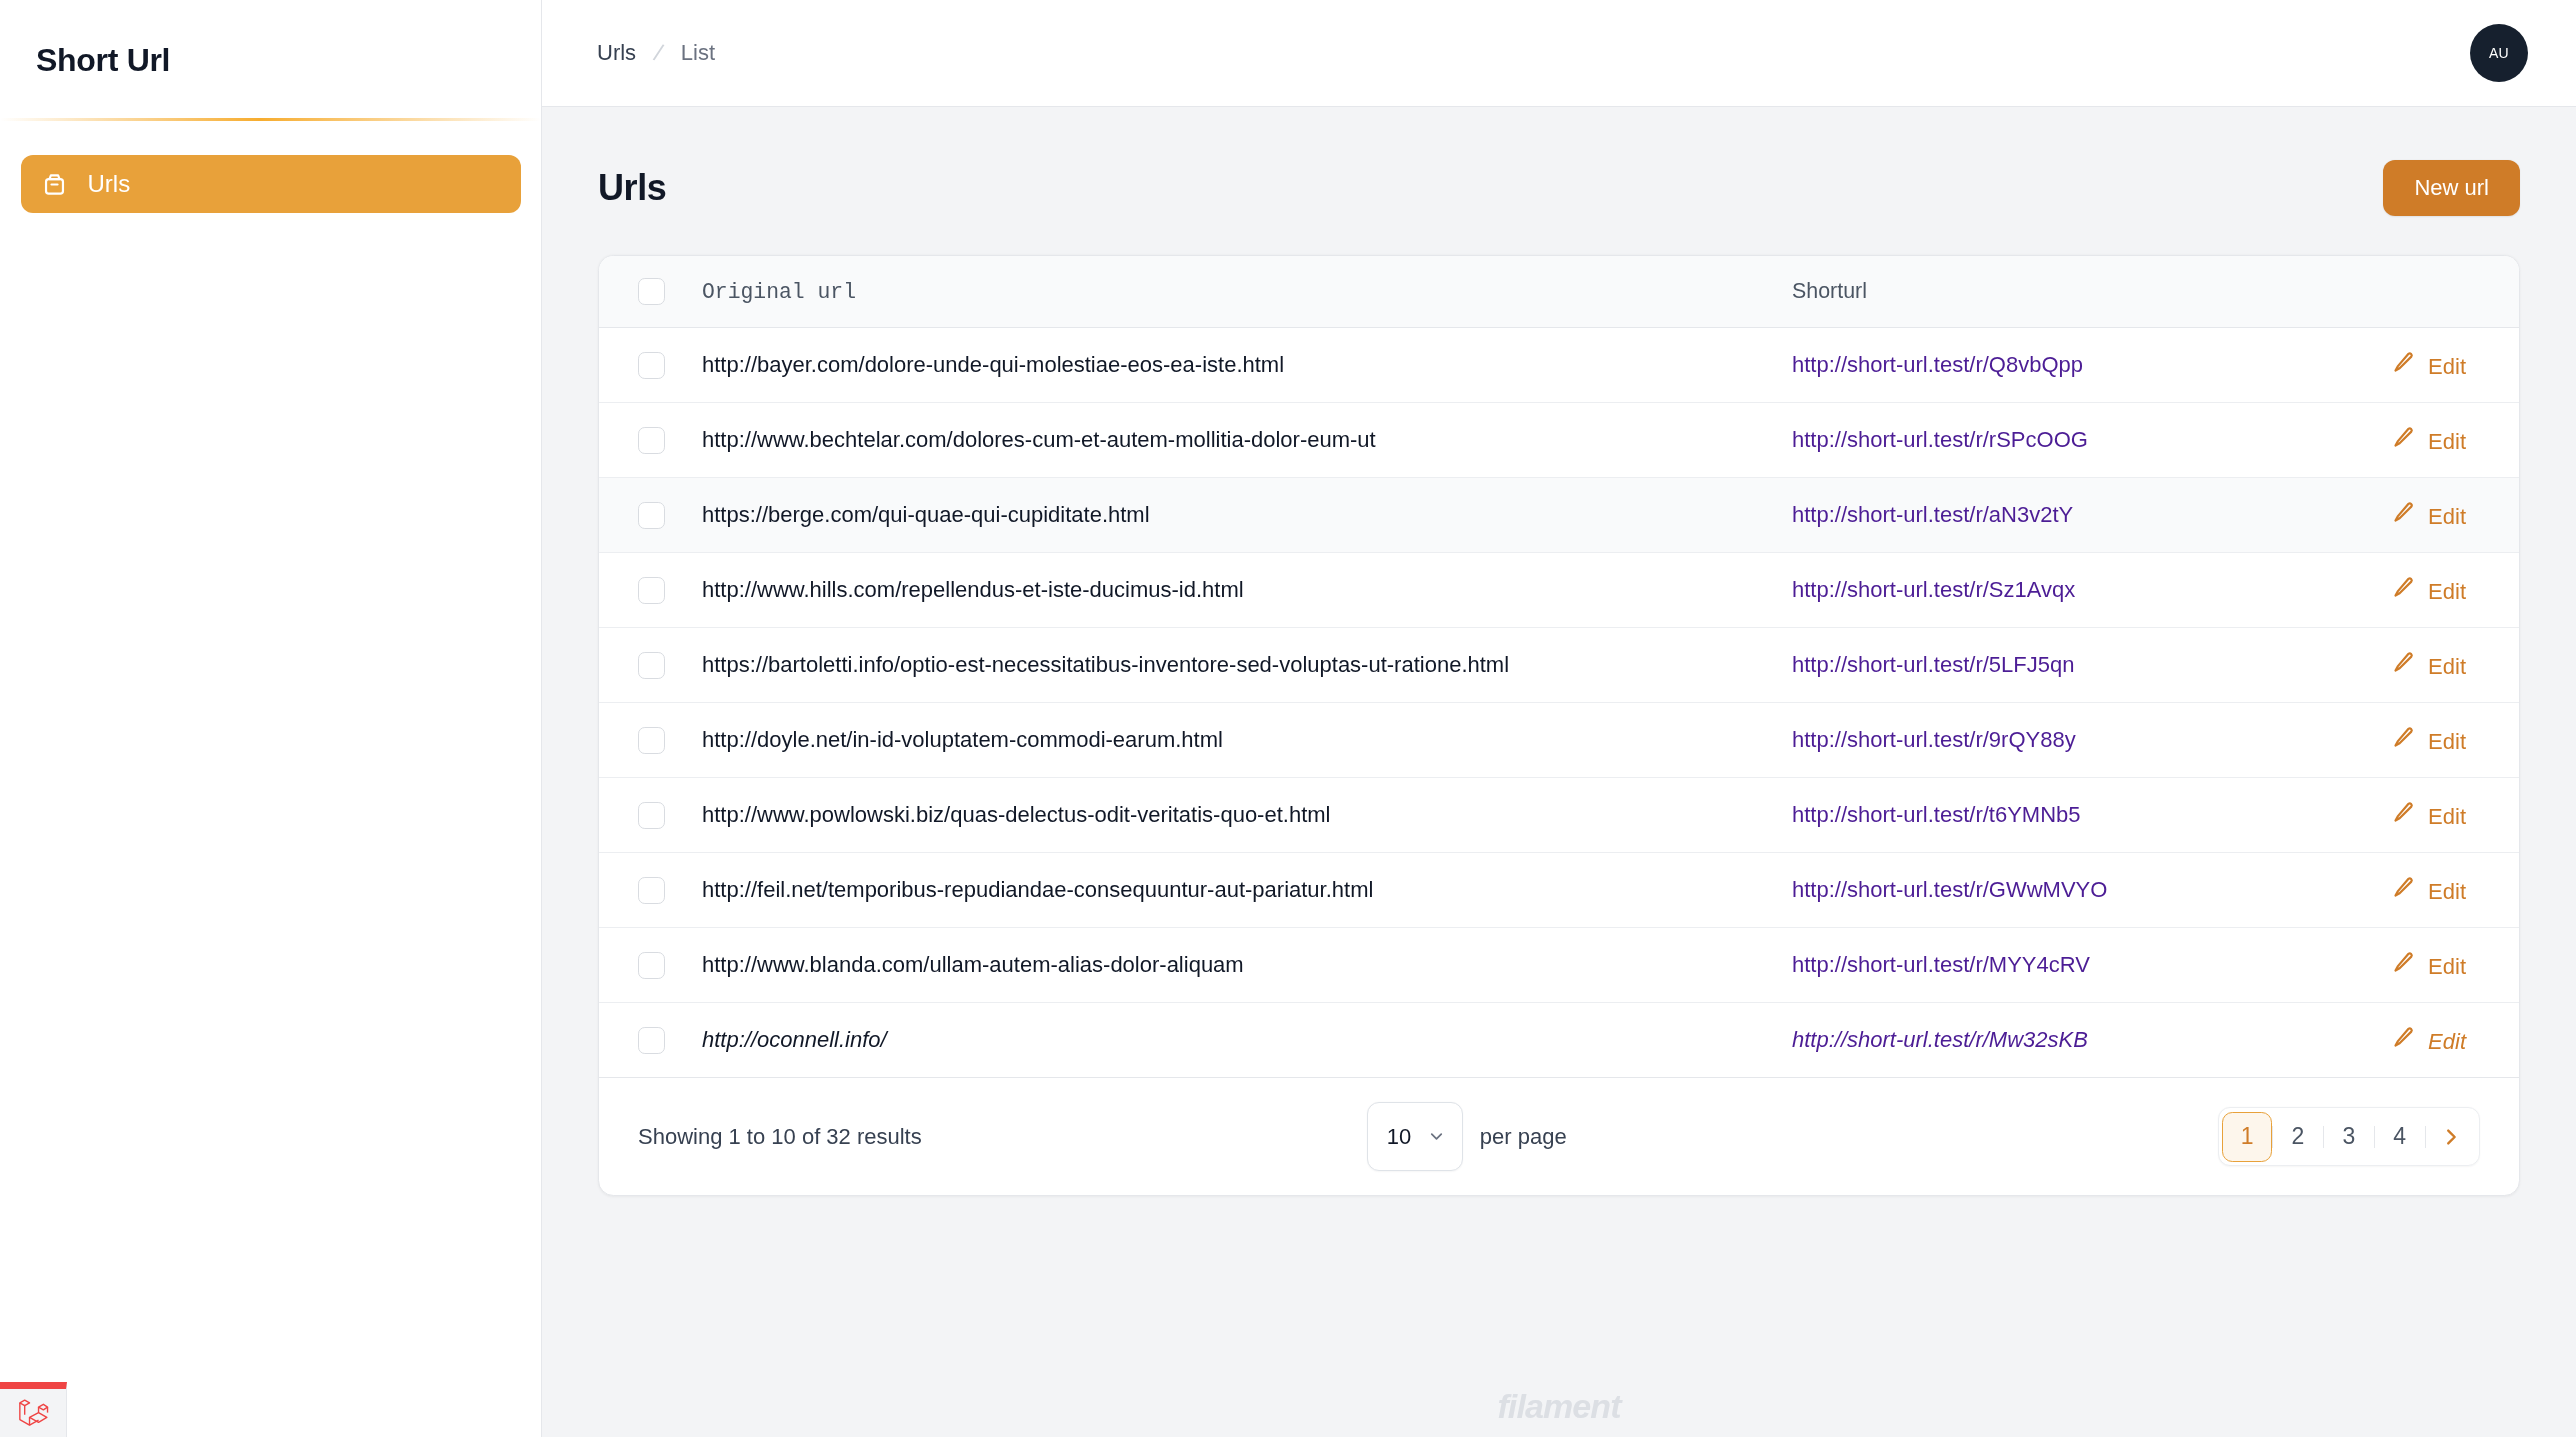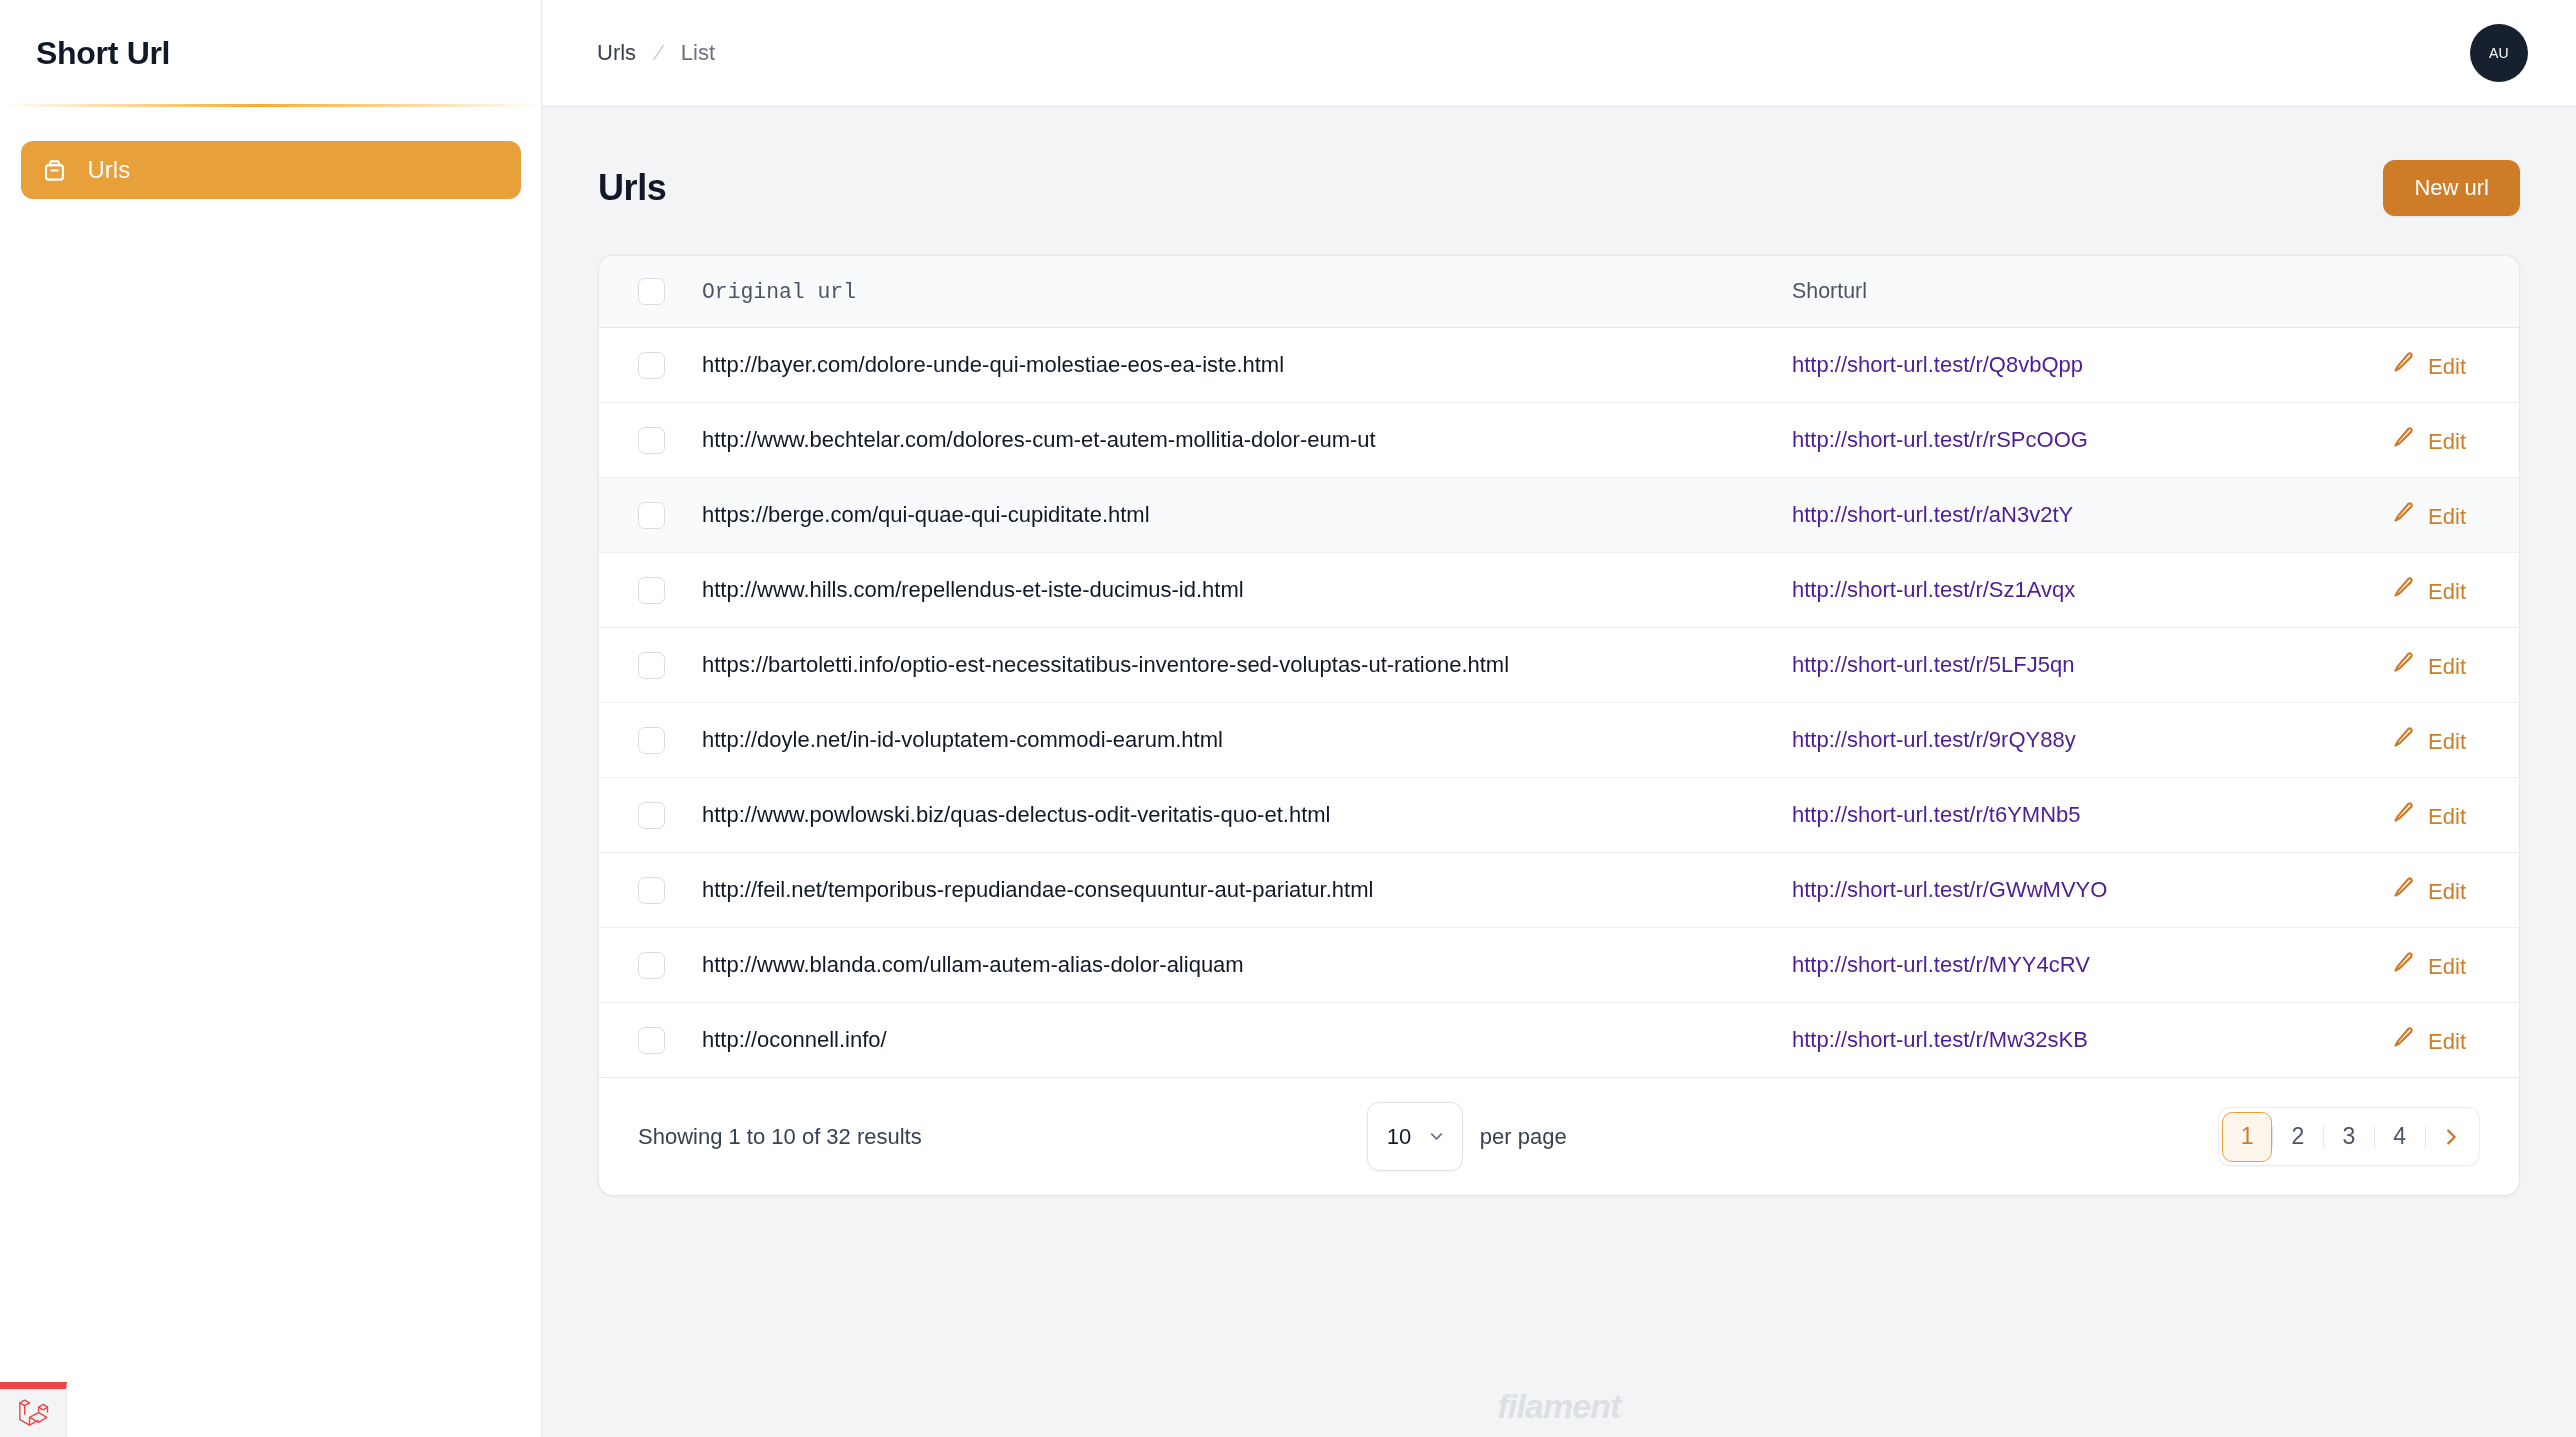--- a/index.html
+++ b/index.html
@@ -14,21 +14,21 @@
   
   .sidebar {
     width: 542px; height: 1438px;
     background: #ffffff;
     border-right: 0.9px solid #e5e7eb;
     flex: 0 0 542px;
     position: relative;
     z-index: 5;
   }
   .brand-bar {
-    height: 107px;
+    height: 121px;
     display: flex; align-items: center;
     padding-left: 36px;
     position: relative;
   }
   .brand-bar::after {
     content: "";
     position: absolute; left: 0; right: 0; bottom: 0;
     height: 2.6px;
     background: linear-gradient(90deg, rgba(245,158,11,0) 0%, rgba(245,158,11,.85) 48%, rgba(245,158,11,0) 100%);
   }
@@ -112,21 +112,21 @@
     font-size: 21.4px; font-weight: 500; color: #4b5563;
     padding: 22px 0;
   }
   .col-check { width: 103px; padding-left: 39px !important; }
   .col-orig  { padding-left: 0 !important; font-family: Liberation Mono, monospace; }
   .col-short { width: 530px; }
   .col-act   { width: 197px; }
 
   tbody tr { border-bottom: 0.9px solid #eceef1; }
   tbody tr.striped { background: #f9fafb; }
-  tbody tr:last-child { border-bottom: none; }
+  tbody tr:last-child { border-bottom: none; font-style: italic; }
   td { padding: 22px 0; font-size: 22px; color: #111827; vertical-align: middle; }
   td.cell-check { padding-left: 39px; }
   td.cell-short { color: #4c1d95; }
 
   .checkbox {
     width: 27px; height: 27px;
     border: 1.3px solid #d9dce1;
     border-radius: 6.8px;
     background: #fff;
     display: block;

